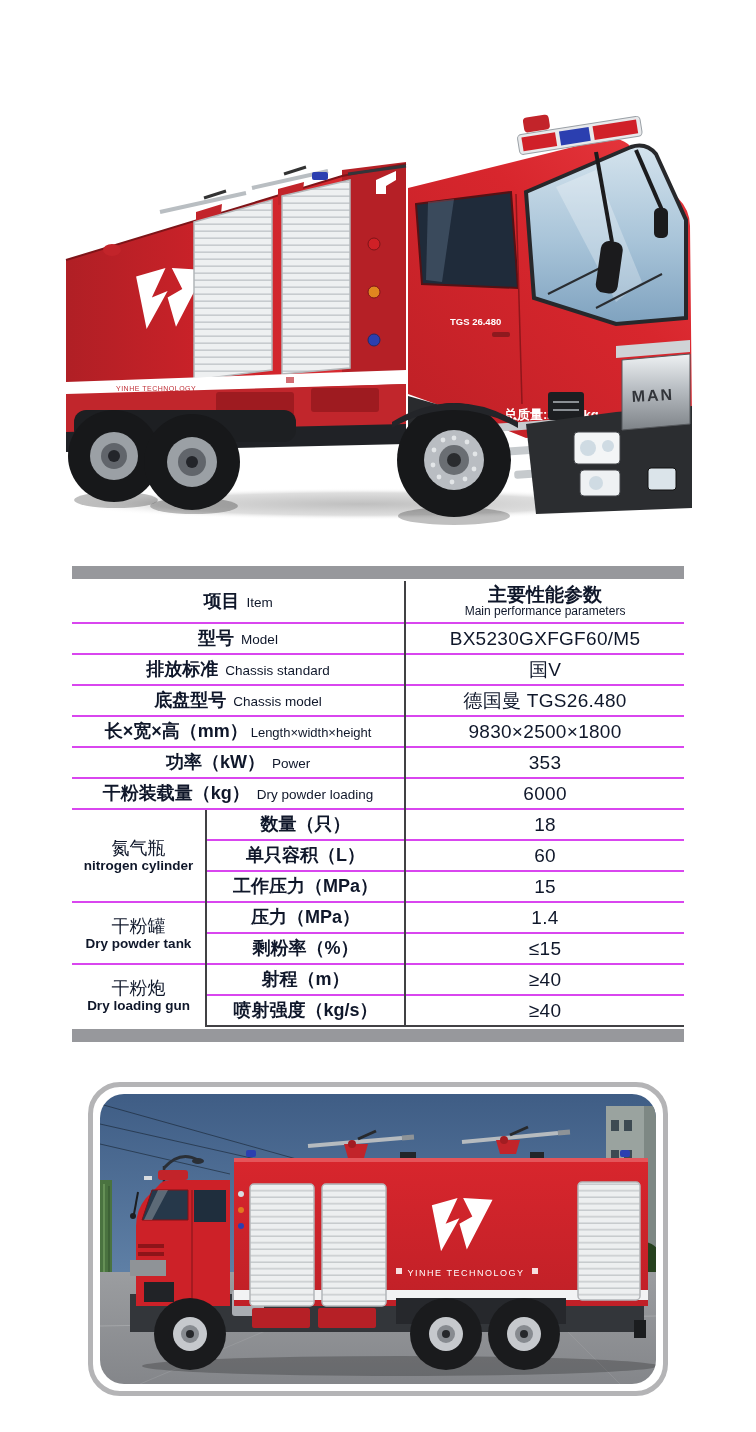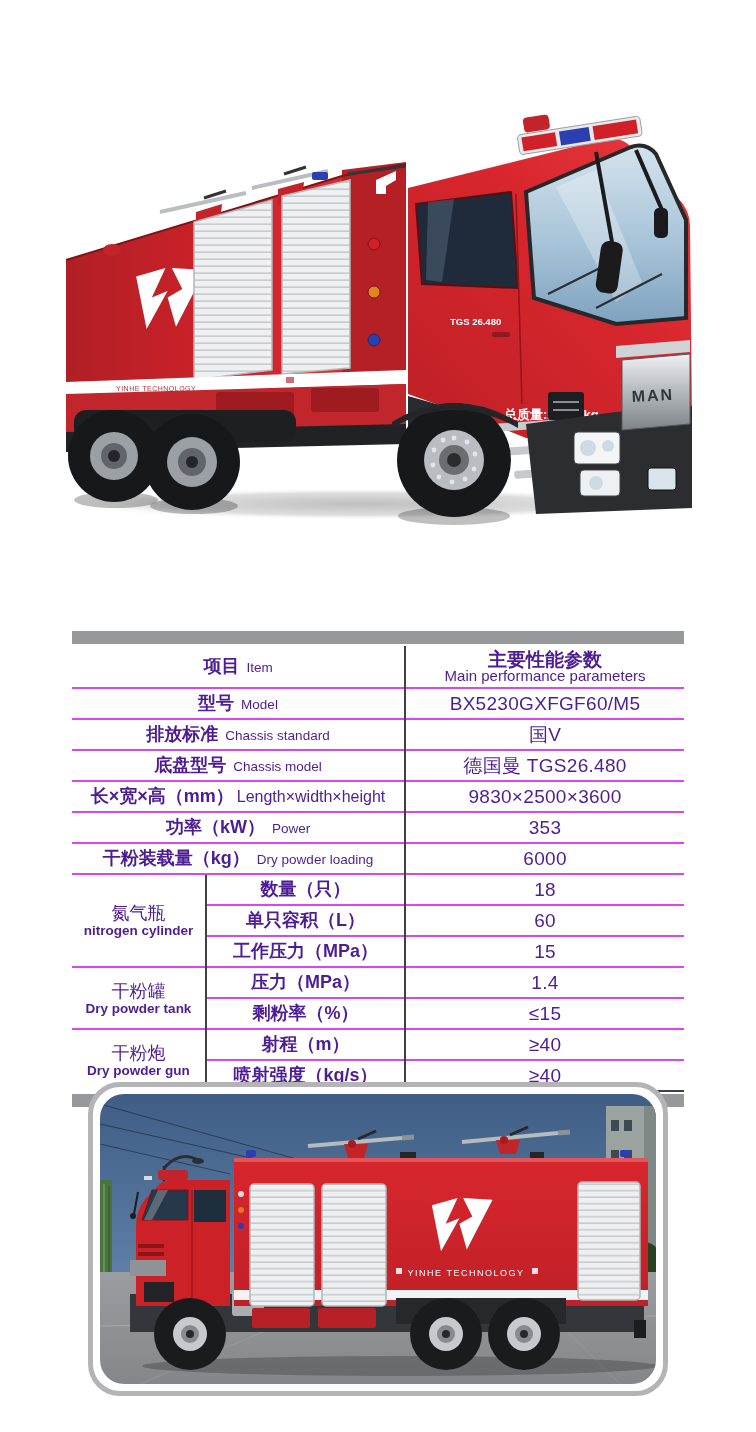--- a/index.html
+++ b/index.html
@@ -1,45 +1,45 @@
 <!DOCTYPE html>
 <html><head>
 <meta charset="utf-8">
 <style>
   html,body{margin:0;padding:0;}
   .page{
     position:relative;width:756px;height:1432px;background:#ffffff;overflow:hidden;
-    font-family:"Liberation Sans","DejaVu Sans",sans-serif;color:#4c1d95;
+    font-family:"Liberation Sans","DejaVu Sans",sans-serif;color:#0f172a;
   }
   
   .top-photo{position:absolute;left:56px;top:92px;width:644px;height:438px;}
   .top-photo svg{display:block;width:100%;height:100%;}
   .bottom-photo{
     position:absolute;left:88px;top:1082px;width:580px;height:314px;
     box-sizing:border-box;border:5px solid #b4b4b6;border-radius:32px;
     padding:7px;background:#ffffff;
   }
   .bottom-photo .inner{width:556px;height:290px;border-radius:24px;overflow:hidden;}
   .bottom-photo svg{display:block;width:100%;height:100%;}
   
-  .spec-wrap{position:absolute;left:72px;top:631px;width:612px;}
+  .spec-wrap{position:absolute;left:72px;top:566px;width:612px;}
   .graybar{height:13px;background:#97989c;}
   .graybar.top{margin-bottom:2px;}
   .graybar.bottom{margin-top:2px;}
   table.spec{border-collapse:collapse;width:612px;table-layout:fixed;}
   table.spec td{text-align:center;vertical-align:middle;padding:0;line-height:1.15;}
   table.spec tr.bt td{border-top:2px solid #d946ef;}
   table.spec td.vl{border-left:2px solid #414144;}
   table.spec tr.bb td{border-bottom:2px solid #414144;}
   .h{height:41px;} .r{height:29px;}
   .cn{font-size:18px;font-weight:700;}
   .en{font-size:13.5px;font-weight:400;margin-left:7px;}
   .val{font-size:19px;font-weight:500;letter-spacing:.3px;}
   .hdr-cn{font-size:19px;font-weight:700;display:block;line-height:19px;margin-top:0;}
-  .hdr-en{font-size:15px;display:block;line-height:14px;}
+  .hdr-en{font-size:12px;display:block;line-height:14px;}
   .grp-cn{display:block;font-size:18px;font-weight:400;line-height:20px;}
   .grp-en{display:block;font-size:13.5px;font-weight:700;line-height:15px;}
 </style>
 </head>
 <body>
 
 <div class="page">
 
   <div class="top-photo">
     <svg viewBox="0 0 644 438">
@@ -243,22 +243,22 @@
       </tr>
       <tr class="bt">
         <td colspan="2" class="r"><span class="cn">排放标准</span><span class="en">Chassis standard</span></td>
         <td class="r vl val">国V</td>
       </tr>
       <tr class="bt">
         <td colspan="2" class="r"><span class="cn">底盘型号</span><span class="en">Chassis model</span></td>
         <td class="r vl val">德国曼 TGS26.480</td>
       </tr>
       <tr class="bt">
-        <td colspan="2" class="r"><span class="cn">长×宽×高（mm）</span><span class="en" style="margin-left:3px;font-size:16px">Length×width×height</span></td>
-        <td class="r vl val">9830×2500×3600</td>
+        <td colspan="2" class="r"><span class="cn">长×宽×高（mm）</span><span class="en" style="margin-left:3px;font-size:13px">Length×width×height</span></td>
+        <td class="r vl val">9830×2500×1800</td>
       </tr>
       <tr class="bt">
         <td colspan="2" class="r"><span class="cn">功率（kW）</span><span class="en">Power</span></td>
         <td class="r vl val">353</td>
       </tr>
       <tr class="bt">
         <td colspan="2" class="r"><span class="cn">干粉装载量（kg）</span><span class="en">Dry powder loading</span></td>
         <td class="r vl val">6000</td>
       </tr>
 
@@ -288,21 +288,21 @@
         <td class="r vl val">1.4</td>
       </tr>
       <tr class="bt">
         <td class="r vl cn">剩粉率（%）</td>
         <td class="r vl val">≤15</td>
       </tr>
 
       <tr class="bt">
         <td rowspan="2" class="r">
           <span class="grp-cn">干粉炮</span>
-          <span class="grp-en">Dry powder gun</span>
+          <span class="grp-en">Dry loading gun</span>
         </td>
         <td class="r vl cn">射程（m）</td>
         <td class="r vl val">≥40</td>
       </tr>
       <tr class="bt bb">
         <td class="r vl cn">喷射强度（kg/s）</td>
         <td class="r vl val">≥40</td>
       </tr>
     </tbody>
       </table>

